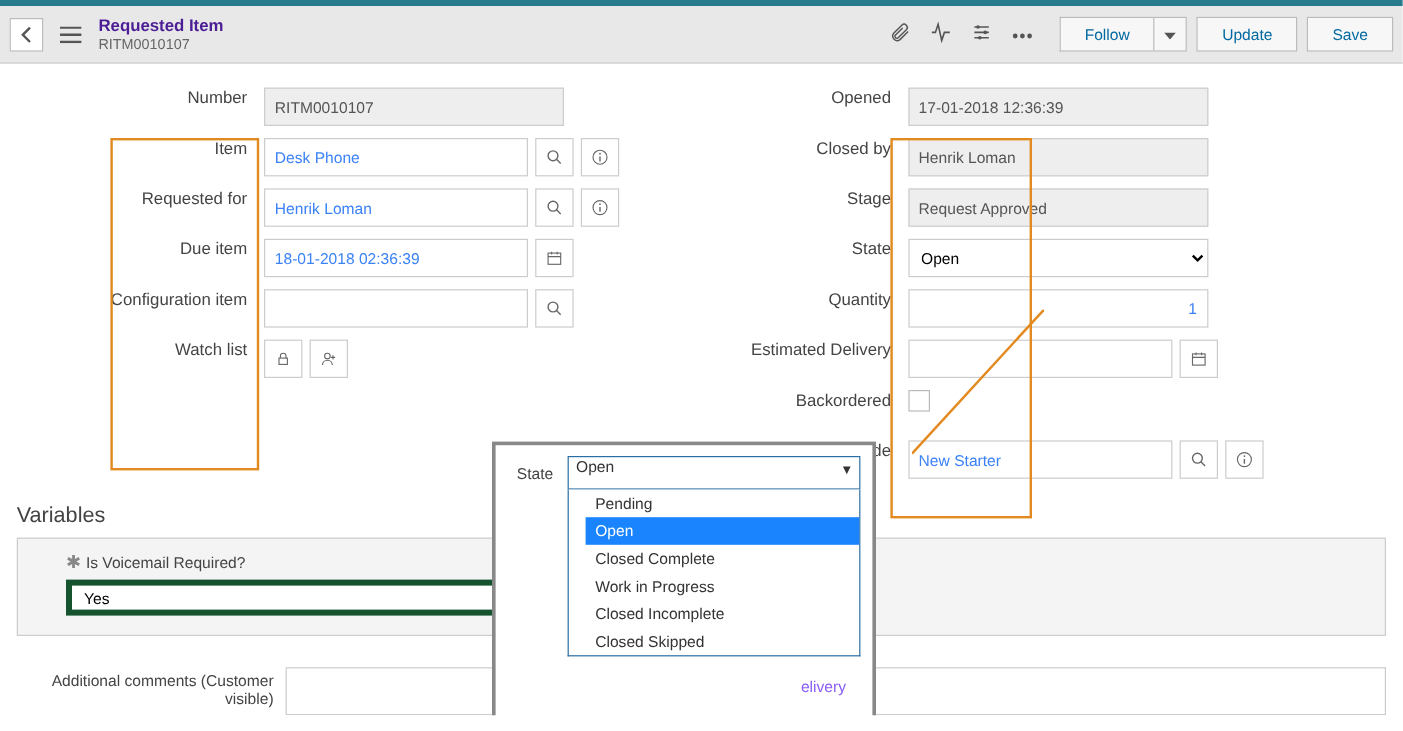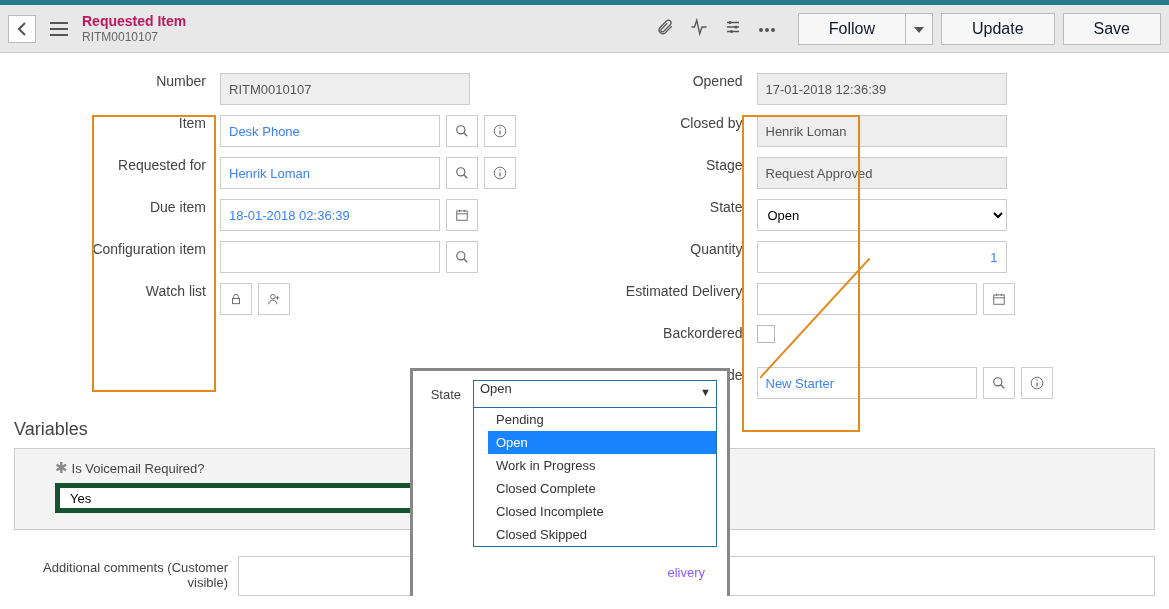--- a/index.html
+++ b/index.html
@@ -10,28 +10,28 @@
   background: #e8e8e8; border-bottom: 1px solid #ccc;
   padding: 0 8px; gap: 10px;
 }
 .back-btn {
   width: 28px; height: 28px; border: 1px solid #bbb; background: #fff;
   display: flex; align-items: center; justify-content: center; cursor: pointer;
 }
 .hamburger { cursor: pointer; padding: 4px; }
 .hamburger svg { display: block; }
 .title-block { flex: 0 0 auto; line-height: 1.2; }
-.title-main { font-size: 14px; font-weight: 600; color: #be185d; }
+.title-main { font-size: 14px; font-weight: 600; color: #4c1d95; }
 .title-sub { font-size: 12px; color: #666; }
 .header-spacer { flex: 1; }
 .header-icons { display: flex; gap: 16px; align-items: center; margin-right: 12px; }
 .header-icons .hicon { cursor: pointer; color: #555; }
 .btn {
-  padding: 6px 30px; border: 1px solid #bbb; background: #f7f7f7;
-  cursor: pointer; font-size: 16px; color: #0f172a;
+  padding: 6px 20px; border: 1px solid #bbb; background: #f7f7f7;
+  cursor: pointer; font-size: 13px; color: #0369a1;
 }
 .follow-group { display: flex; }
 .follow-group .btn { border-right: none; }
 .follow-group .caret-btn { border: 1px solid #bbb; padding: 6px 8px; background: #f7f7f7; cursor: pointer; }
 .header-buttons { display: flex; gap: 8px; align-items: center; }
 
 .form-area { padding: 20px 10px 0 10px; display: flex; gap: 24px; position: relative; }
 .col { flex: 1; }
 .form-row { display: flex; align-items: flex-start; margin-bottom: 10px; min-height: 32px; }
 .lbl { width: 210px; text-align: right; padding-right: 14px; color: #444; font-size: 14px; }
@@ -340,22 +340,22 @@
     <div class="popup-row">
       <div class="popup-lbl">State</div>
       <div class="popup-select-wrap">
         <div class="popup-select">
           <span>Open</span>
         </div>
         <span class="popup-select-caret">▼</span>
         <div class="dropdown-list" id="dropdown-list">
             <div class="opt">Pending</div>
             <div class="opt sel">Open</div>
+            <div class="opt">Closed Complete</div>
             <div class="opt">Work in Progress</div>
-            <div class="opt">Closed Complete</div>
             <div class="opt">Closed Incomplete</div>
             <div class="opt">Closed Skipped</div>
           </div>
       </div>
     </div>
     <div class="popup-row" style="margin-top:110px">
         <div class="popup-trailing-lbl">antity</div>
       </div>
     <div class="popup-row">
         <div class="popup-trailing-lbl">elivery</div>

